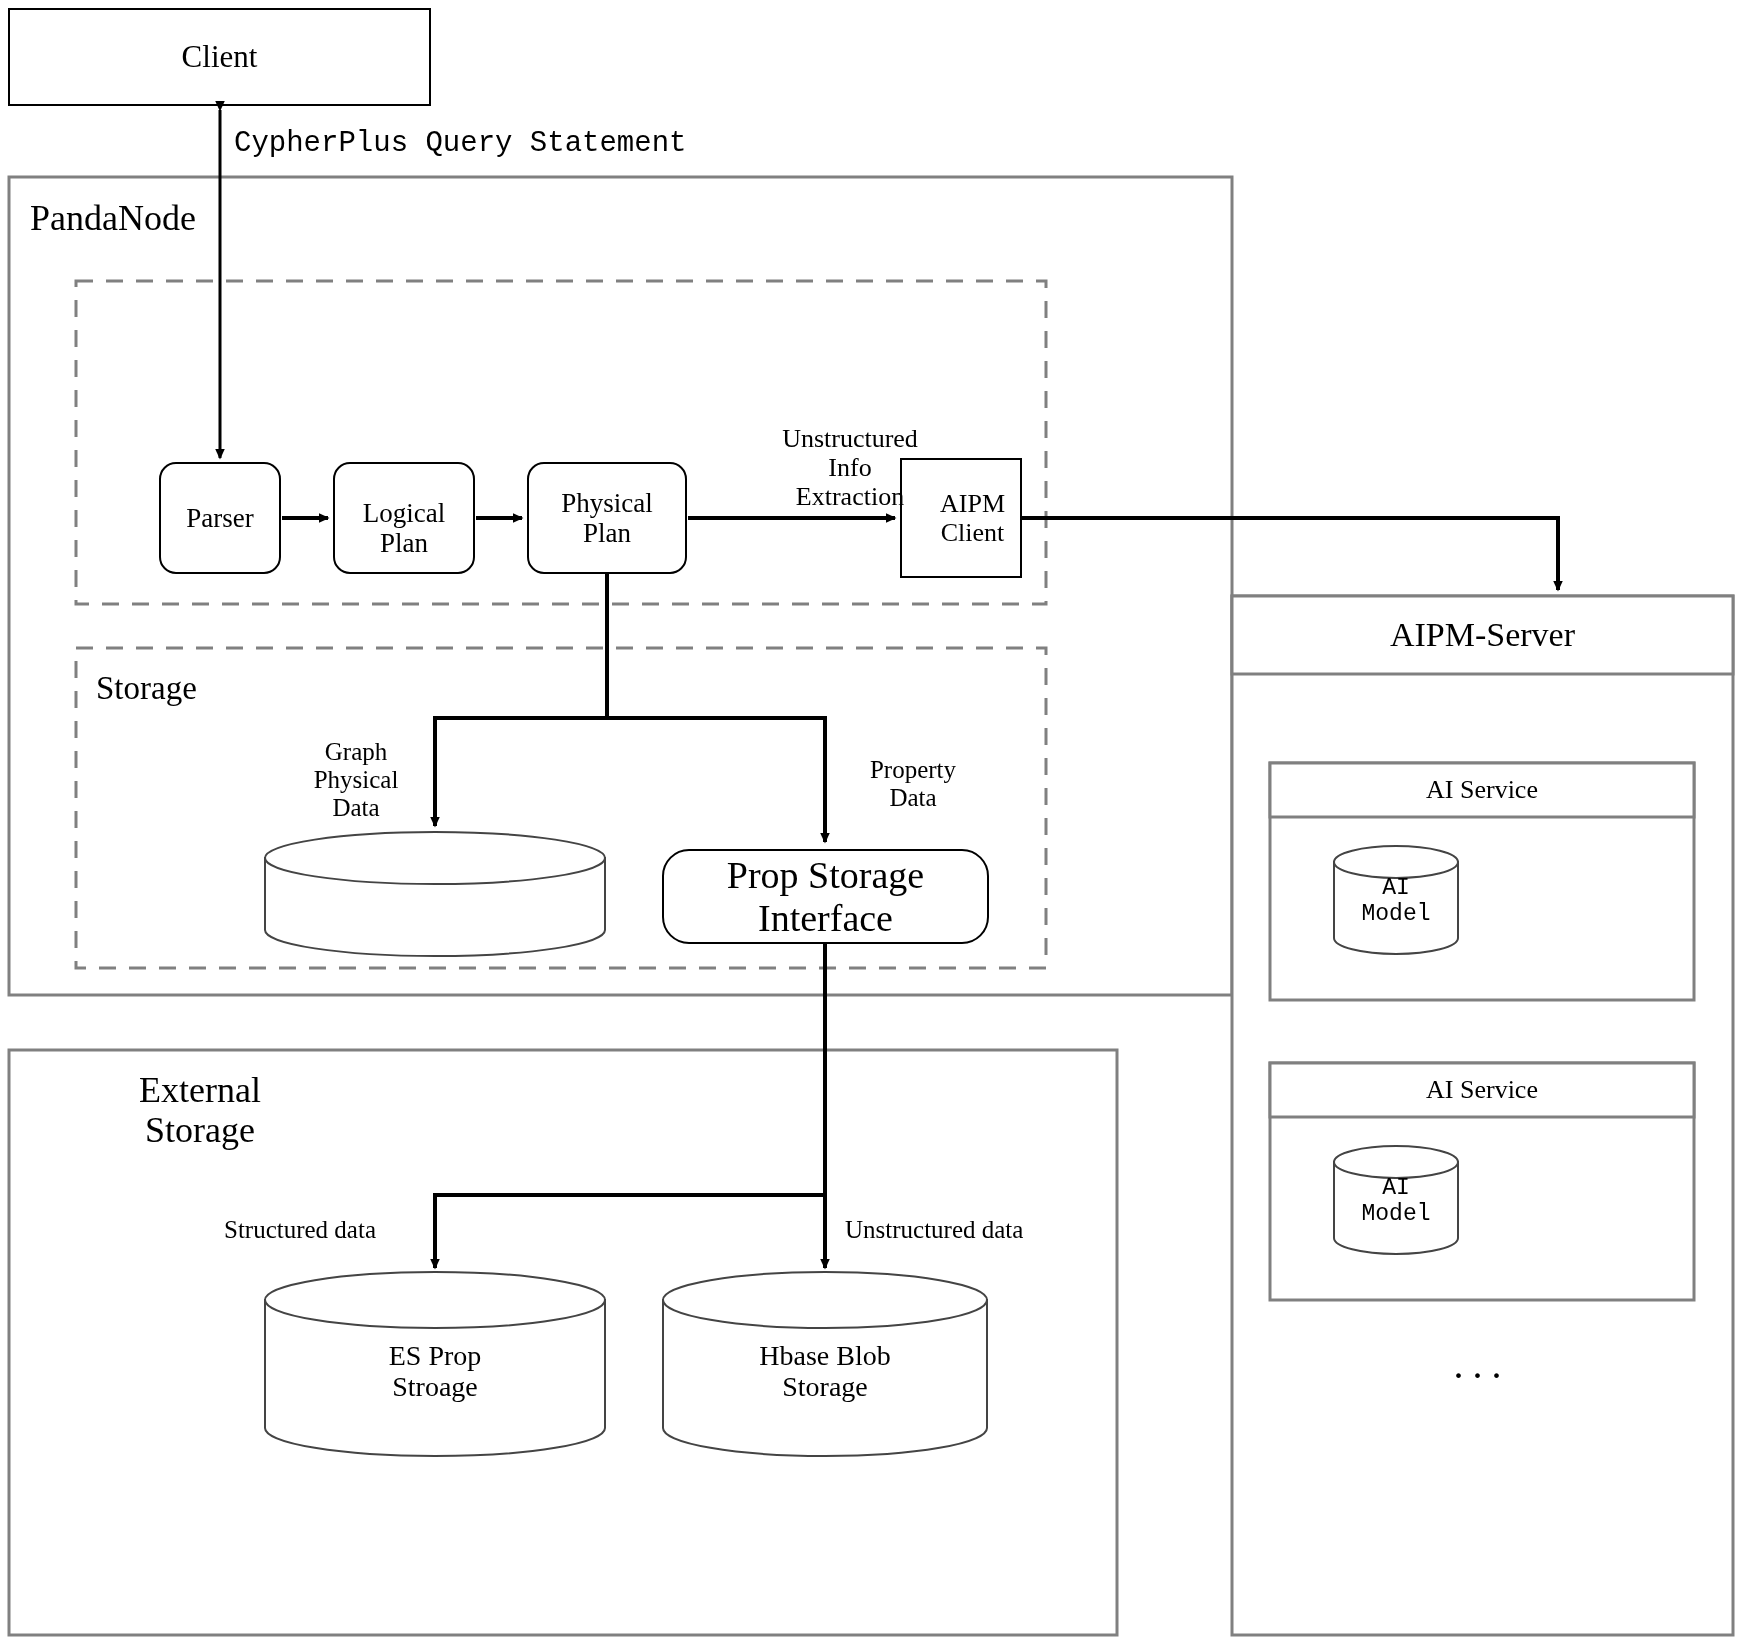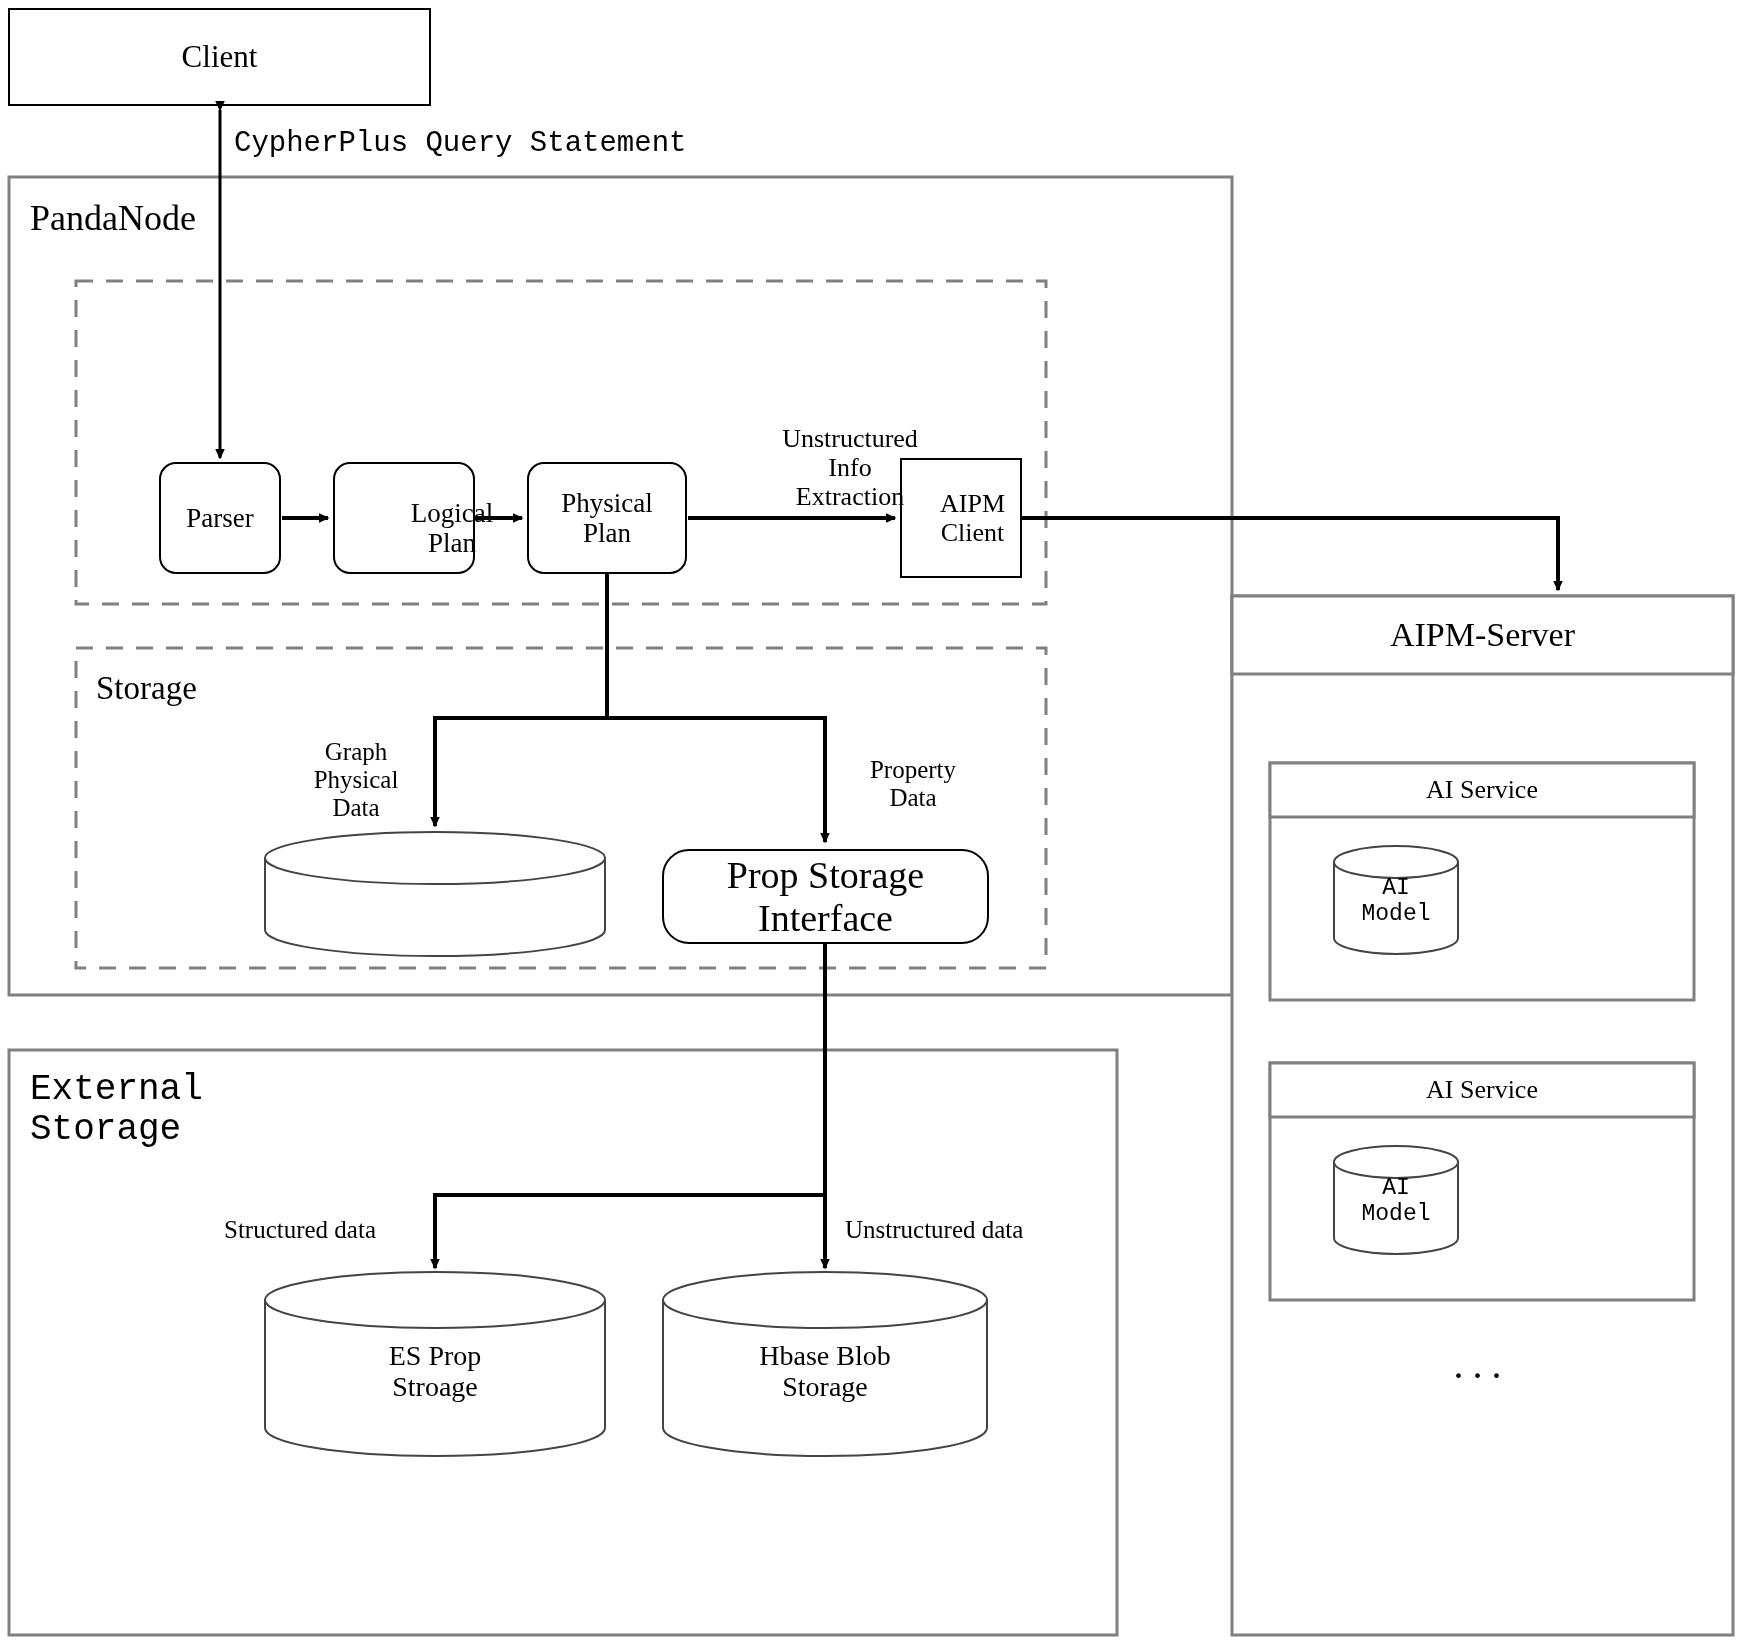--- a/index.html
+++ b/index.html
@@ -95,21 +95,21 @@
 
   <div class="lbl ctr" style="left:9px;top:9px;width:421px;height:96px;font-size:31px;">Client</div>
 
   <div class="lbl mono" style="left:234px;top:128px;width:600px;text-align:left;font-size:29px;">CypherPlus Query Statement</div>
 
   <div class="lbl" style="left:30px;top:198px;width:320px;text-align:left;font-size:36px;">PandaNode</div>
 
 
   <div class="lbl ctr" style="left:160px;top:463px;width:120px;height:110px;font-size:27px;">Parser</div>
 
-  <div class="lbl ctr" style="left:334px;top:463px;width:140px;height:130px;font-size:27px;padding-left:48px;">Logical
+  <div class="lbl ctr" style="left:334px;top:463px;width:140px;height:130px;font-size:27px;">Logical
 Plan</div>
 
   <div class="lbl ctr" style="left:528px;top:463px;width:158px;height:110px;font-size:27px;">Physical
 Plan</div>
 
   <div class="lbl" style="left:700px;top:424px;width:300px;font-size:26px;text-align:center;">Unstructured
 Info
 Extraction</div>
 
   <div class="lbl ctr" style="left:901px;top:459px;width:143px;height:118px;font-size:26px;">AIPM
@@ -120,21 +120,21 @@
   <div class="lbl" style="left:268px;top:738px;width:176px;font-size:25px;text-align:center;">Graph
 Physical
 Data</div>
 
   <div class="lbl" style="left:838px;top:756px;width:150px;font-size:25px;text-align:center;">Property
 Data</div>
 
 
   <div class="lbl ctr" style="left:663px;top:850px;width:325px;height:93px;font-size:38px;">Prop Storage Interface</div>
 
-  <div class="lbl" style="left:30px;top:1070px;width:320px;text-align:left;font-size:36px;font-family:Liberation Mono, monospace;">External
+  <div class="lbl" style="left:40px;top:1070px;width:320px;text-align:center;font-size:36px;">External
 Storage</div>
 
   <div class="lbl" style="left:175px;top:1216px;width:250px;font-size:25px;text-align:center;">Structured data</div>
 
   <div class="lbl" style="left:845px;top:1216px;width:290px;font-size:25px;text-align:left;">Unstructured data</div>
 
   <div class="lbl ctr" style="left:265px;top:1306px;width:340px;height:130px;font-size:28px;">ES Prop
 Stroage</div>
 
   <div class="lbl ctr" style="left:663px;top:1306px;width:324px;height:130px;font-size:28px;">Hbase Blob

